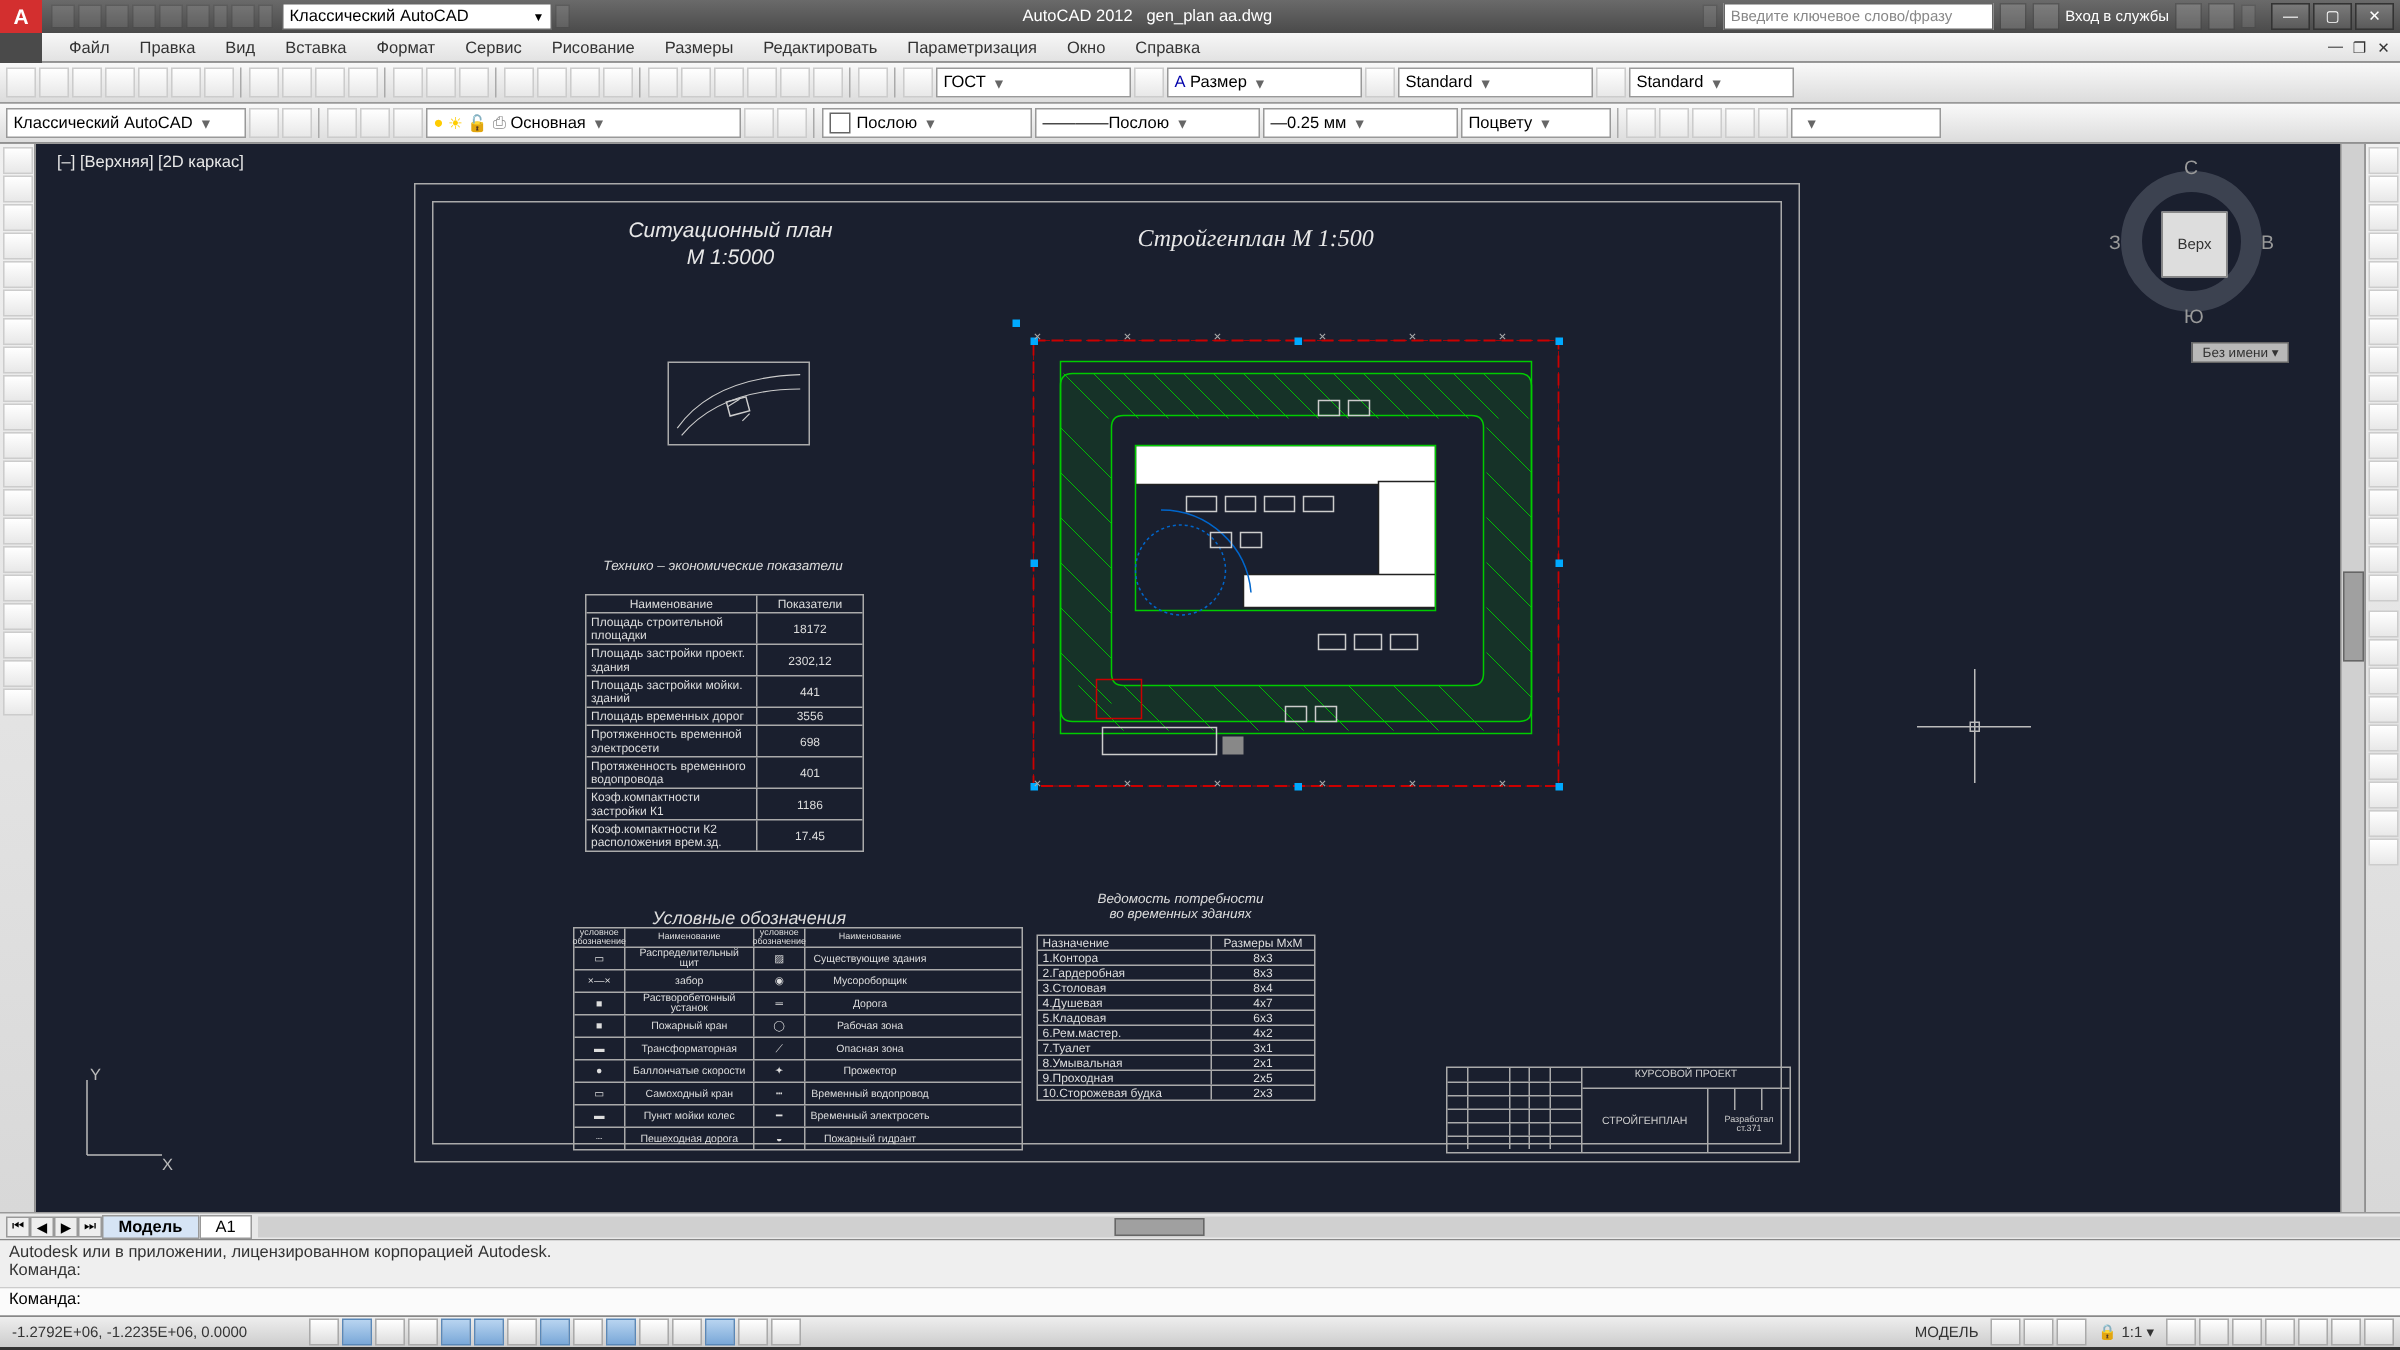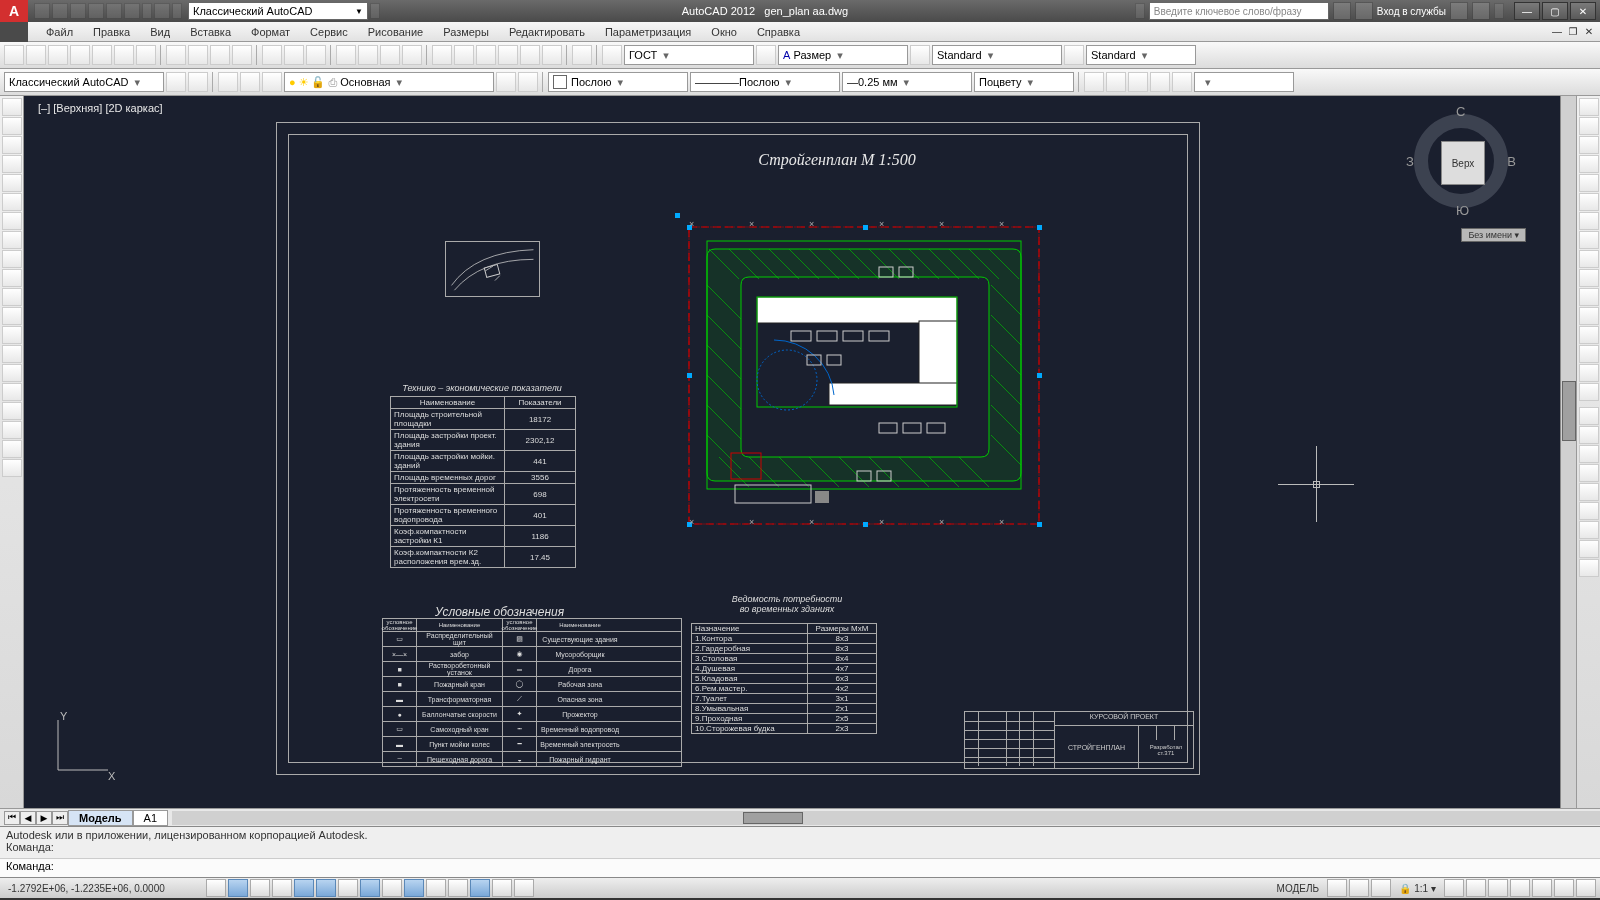--- a/index.html
+++ b/index.html
@@ -54,21 +54,21 @@
 .sb-h-track { flex:1; background:#d0d0d0; height:14px; margin-left:4px; position:relative;}
 .sb-h-track .thumb{ position:absolute; left:40%; height:12px; width:60px; background:#a0a0a0; top:1px; border:1px solid #666;}
 
 
 .sheet { position:absolute; left:252px; top:26px; width:924px; height:653px; border:1px solid #aaa; }
 .sheet-inner { position:absolute; inset:11px; border:1px solid #aaa; }
 .heading { color:#e8e8e8; font-size:14px; position:absolute; text-align:center; font-family: Georgia, serif; font-style:italic;}
 
 
 .te-table { position:absolute; left:113px; top:273px; width:186px; border:1px solid #aaa; color:#ddd; font-size:8px;}
-.te-head { color:#ddd; font-size:9px; text-align:center; position:absolute; left:110px; top:260px; width:190px; font-style:italic;}
+.te-head { color:#ddd; font-size:9px; text-align:center; position:absolute; left:110px; top:249px; width:190px; font-style:italic;}
 .te-row { display:flex; border-top:1px solid #aaa;}
 .te-row:first-child{border-top:none;}
 .te-c1 { width:114px; padding:1px 3px; border-right:1px solid #aaa; line-height:9px;}
 .te-c2 { width:70px; padding:1px 3px; text-align:center; display:flex;align-items:center;justify-content:center;}
 
 
 .ved-head { color:#ddd; font-size:9px; text-align:center; position:absolute; left:415px; top:471px; width:190px; font-style:italic;}
 .ved-table { position:absolute; left:414px; top:500px; width:186px; border:1px solid #aaa; color:#ddd; font-size:8px;}
 .ved-row {display:flex; border-top:1px solid #aaa;}
 .ved-row:first-child{border-top:none;}
@@ -301,20 +301,23 @@
     <div class="vt-btn"></div>
     <div class="vt-btn"></div>
     <div class="vt-btn"></div>
   </div>
 
   <div class="canvas-wrap">
     <div class="canvas-label">[–] [Верхняя] [2D каркас]</div>
 
     <div class="sheet">
       <div class="sheet-inner"></div>
+      <div class="heading" style="left:110px;top:22px;width:200px">
+        <span>Ситуационный план</span><br><span>М 1:5000</span>
+      </div>
       <div class="heading" style="left:420px;top:28px;width:280px;font-size:16px">Стройгенплан М 1:500</div>
 
       <div class="siteplan">
         <svg viewBox="0 0 95 56">
             <path d="M5 45 Q30 10 90 8 M8 50 Q35 18 90 18 M50 40 L55 35 M40 30 L48 25" stroke="#ccc" fill="none" stroke-width="0.8"></path>
             <rect x="40" y="25" width="14" height="10" stroke="#ccc" fill="none" transform="rotate(-15 47 30)"></rect>
           </svg>
       </div>
 
       <div class="te-head">Технико – экономические показатели</div>

